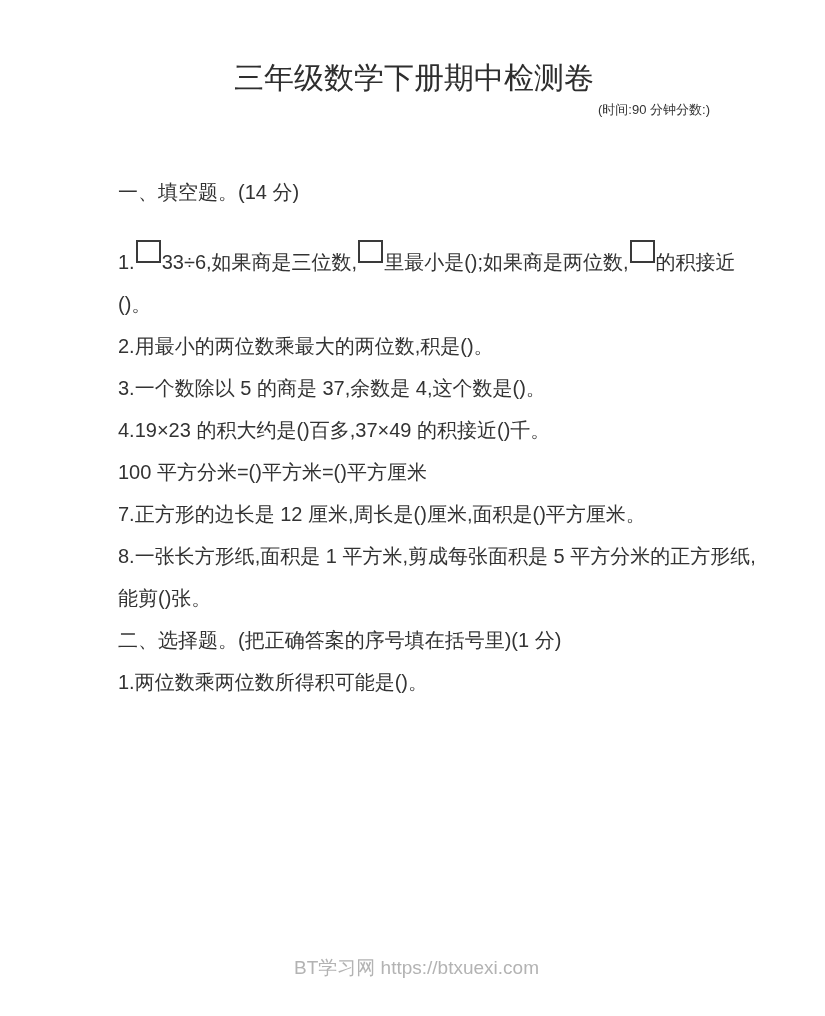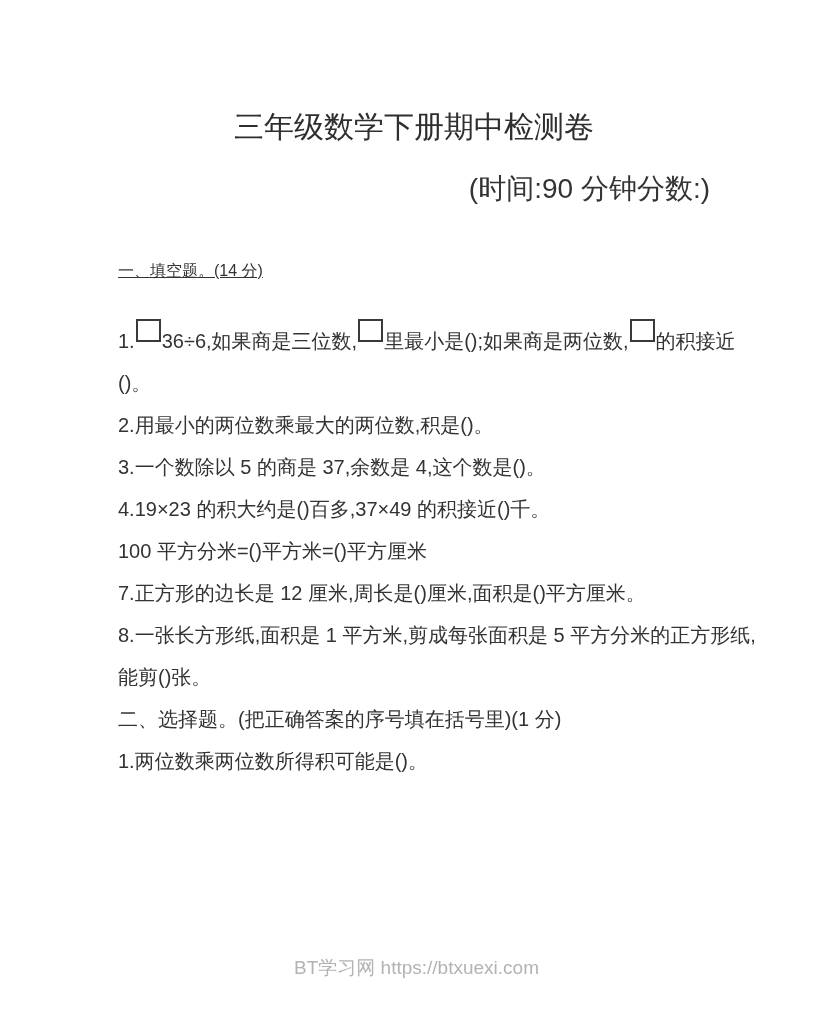--- a/index.html
+++ b/index.html
@@ -15,38 +15,36 @@
     overflow: hidden;
     font-family: "Liberation Sans", "DejaVu Sans", sans-serif;
     color: #333333;
   }
   .content {
     width: 592px;
     margin-left: 118px;
   }
   .title {
     margin: 0;
-    padding-top: 109px;
+    padding-top: 60px;
     text-align: center;
     font-size: 30px;
     font-weight: 500;
     line-height: 36px;
     color: #2e2e2e;
   }
   .meta {
-    margin-top: 30px;
     text-align: right;
-    font-size: 28px;
+    font-size: 13px;
     line-height: 28px;
   }
   .sec-heading {
     margin-top: 54px;
-    font-size: 16px;
+    font-size: 20px;
     line-height: 28px;
-    text-decoration: underline;
   }
   .lines {
     margin-top: 34px;
     font-size: 20px;
     line-height: 42px;
   }
   .line {
     white-space: nowrap;
   }
   .blank-box {
@@ -89,21 +87,21 @@
   <div class="content">
 
     <h1 class="title">三年级数学下册期中检测卷</h1>
 
     <div class="meta">(时间:90 分钟分数:)</div>
 
     <div class="sec-heading">一、填空题。(14 分)</div>
 
     <div class="lines">
 
-      <div class="line"><span>1.</span><span class="blank-box"></span><span>36÷6,如果商是三位数,</span><span class="blank-box"></span><span>里最小是();如果商是两位数,</span><span class="blank-box"></span><span>的积接近</span></div>
+      <div class="line"><span>1.</span><span class="blank-box"></span><span>33÷6,如果商是三位数,</span><span class="blank-box"></span><span>里最小是();如果商是两位数,</span><span class="blank-box"></span><span>的积接近</span></div>
 
       <div class="line">()。</div>
 
       <div class="line">2.用最小的两位数乘最大的两位数,积是()。</div>
 
       <div class="line">3.一个数除以 5 的商是 37,余数是 4,这个数是()。</div>
 
       <div class="line">4.19×23 的积大约是()百多,37×49 的积接近()千。</div>
 
 

